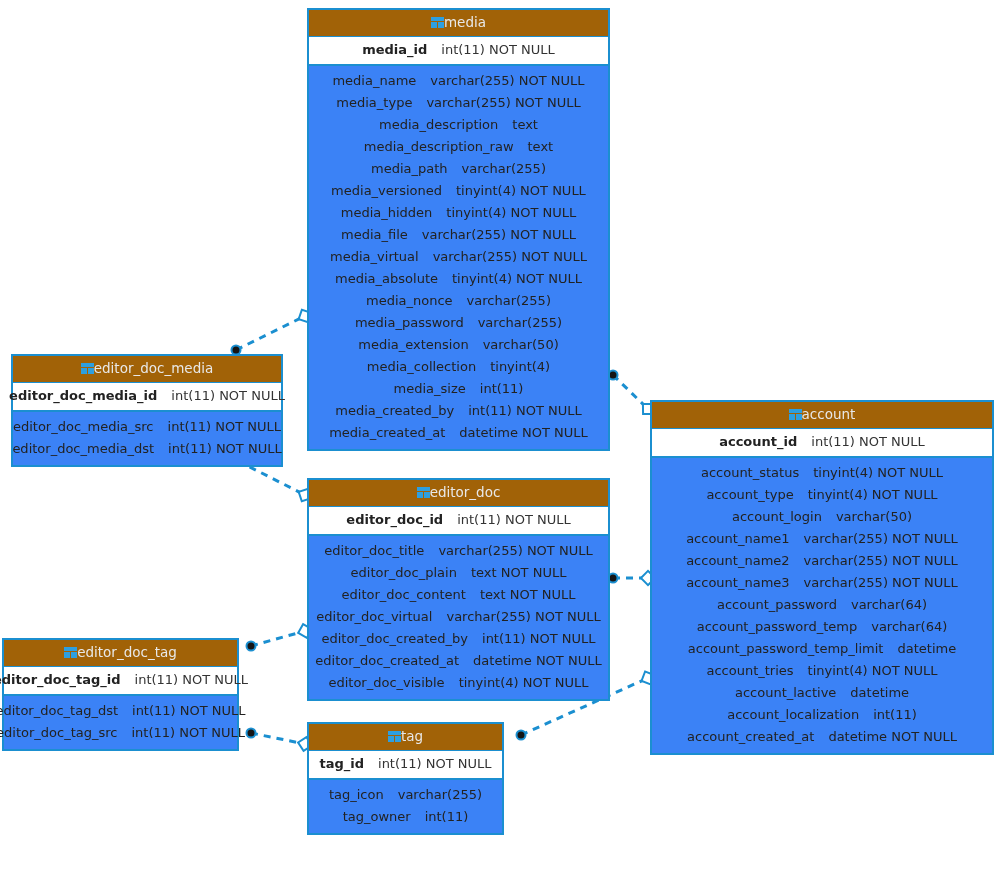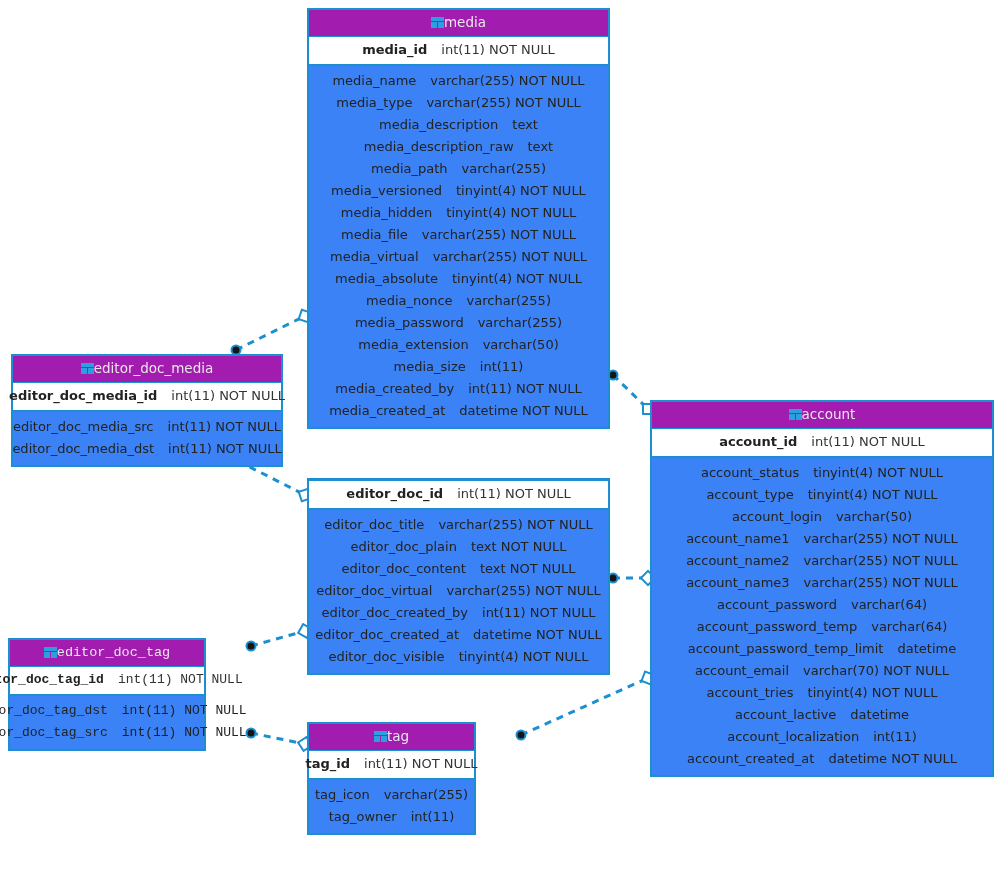--- a/index.html
+++ b/index.html
@@ -27,21 +27,21 @@
     pointer-events: none;
   }
   .entity {
     position: absolute;
     border: 2px solid #1b8fd0;
     background: #f4f4f4;
     box-sizing: border-box;
     z-index: 2;
   }
   .entity-header {
-    background: #a21caf;
+    background: #a16207;
     color: #e8e8e8;
     font-size: 13.5px;
     line-height: 15px;
     padding: 5px 6px 6px 6px;
     text-align: center;
     display: flex;
     align-items: center;
     justify-content: center;
     box-sizing: border-box;
     height: 26px;
@@ -202,20 +202,24 @@
           </div>
           <div class="row">
             <span class="fname">media_password</span>
             <span class="ftype">varchar(255)</span>
           </div>
           <div class="row">
             <span class="fname">media_extension</span>
             <span class="ftype">varchar(50)</span>
           </div>
           <div class="row">
+            <span class="fname">media_collection</span>
+            <span class="ftype">tinyint(4)</span>
+          </div>
+          <div class="row">
             <span class="fname">media_size</span>
             <span class="ftype">int(11)</span>
           </div>
           <div class="row">
             <span class="fname">media_created_by</span>
             <span class="ftype">int(11) NOT NULL</span>
           </div>
           <div class="row">
             <span class="fname">media_created_at</span>
             <span class="ftype">datetime NOT NULL</span>
@@ -242,20 +246,28 @@
             <span class="fname">editor_doc_media_src</span>
             <span class="ftype">int(11) NOT NULL</span>
           </div>
           <div class="row">
             <span class="fname">editor_doc_media_dst</span>
             <span class="ftype">int(11) NOT NULL</span>
           </div>
         </div>
       </div>
       <div class="entity" style="left: 307px; top: 478px; width: 303px;">
+        <div class="entity-header">
+          <span class="tbl-icon">
+            <i class="bar"></i>
+            <i class="c1"></i>
+            <i class="c2"></i>
+          </span>
+          <span>editor_doc</span>
+        </div>
         <div class="pk-row">
           <div class="row">
             <span class="fname">editor_doc_id</span>
             <span class="ftype">int(11) NOT NULL</span>
           </div>
         </div>
         <div class="attr-list">
           <div class="row">
             <span class="fname">editor_doc_title</span>
             <span class="ftype">varchar(255) NOT NULL</span>
@@ -332,42 +344,38 @@
           </div>
           <div class="row">
             <span class="fname">account_password_temp</span>
             <span class="ftype">varchar(64)</span>
           </div>
           <div class="row">
             <span class="fname">account_password_temp_limit</span>
             <span class="ftype">datetime</span>
           </div>
           <div class="row">
-            <span class="fname">account_email</span>
-            <span class="ftype">varchar(70) NOT NULL</span>
-          </div>
-          <div class="row">
             <span class="fname">account_tries</span>
             <span class="ftype">tinyint(4) NOT NULL</span>
           </div>
           <div class="row">
             <span class="fname">account_lactive</span>
             <span class="ftype">datetime</span>
           </div>
           <div class="row">
             <span class="fname">account_localization</span>
             <span class="ftype">int(11)</span>
           </div>
           <div class="row">
             <span class="fname">account_created_at</span>
             <span class="ftype">datetime NOT NULL</span>
           </div>
         </div>
       </div>
-      <div class="entity" style="left: 8px; top: 638px; width: 198px; font-family: Liberation Mono, monospace;">
+      <div class="entity" style="left: 2px; top: 638px; width: 237px;">
         <div class="entity-header">
           <span class="tbl-icon">
             <i class="bar"></i>
             <i class="c1"></i>
             <i class="c2"></i>
           </span>
           <span>editor_doc_tag</span>
         </div>
         <div class="pk-row">
           <div class="row">
@@ -379,21 +387,21 @@
           <div class="row">
             <span class="fname">editor_doc_tag_dst</span>
             <span class="ftype">int(11) NOT NULL</span>
           </div>
           <div class="row">
             <span class="fname">editor_doc_tag_src</span>
             <span class="ftype">int(11) NOT NULL</span>
           </div>
         </div>
       </div>
-      <div class="entity" style="left: 307px; top: 722px; width: 169px;">
+      <div class="entity" style="left: 307px; top: 722px; width: 197px;">
         <div class="entity-header">
           <span class="tbl-icon">
             <i class="bar"></i>
             <i class="c1"></i>
             <i class="c2"></i>
           </span>
           <span>tag</span>
         </div>
         <div class="pk-row">
           <div class="row">

